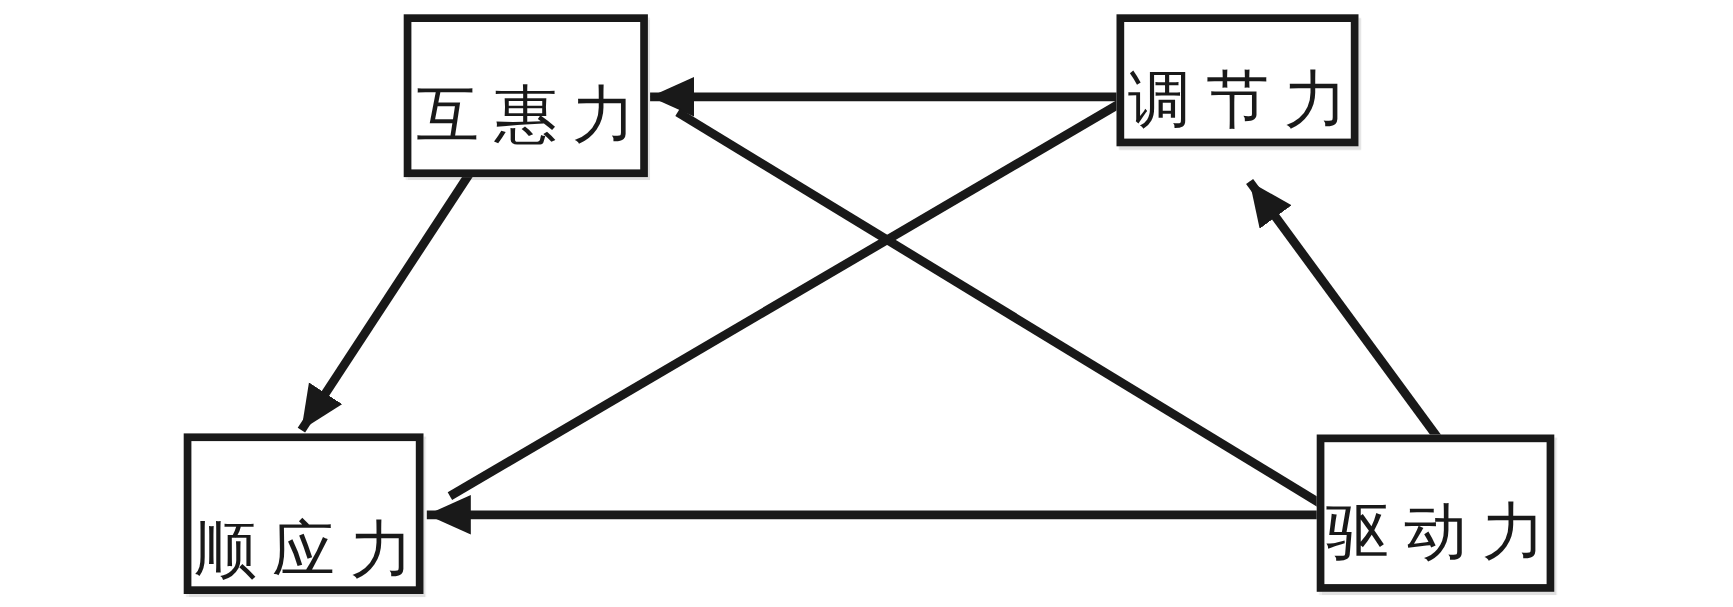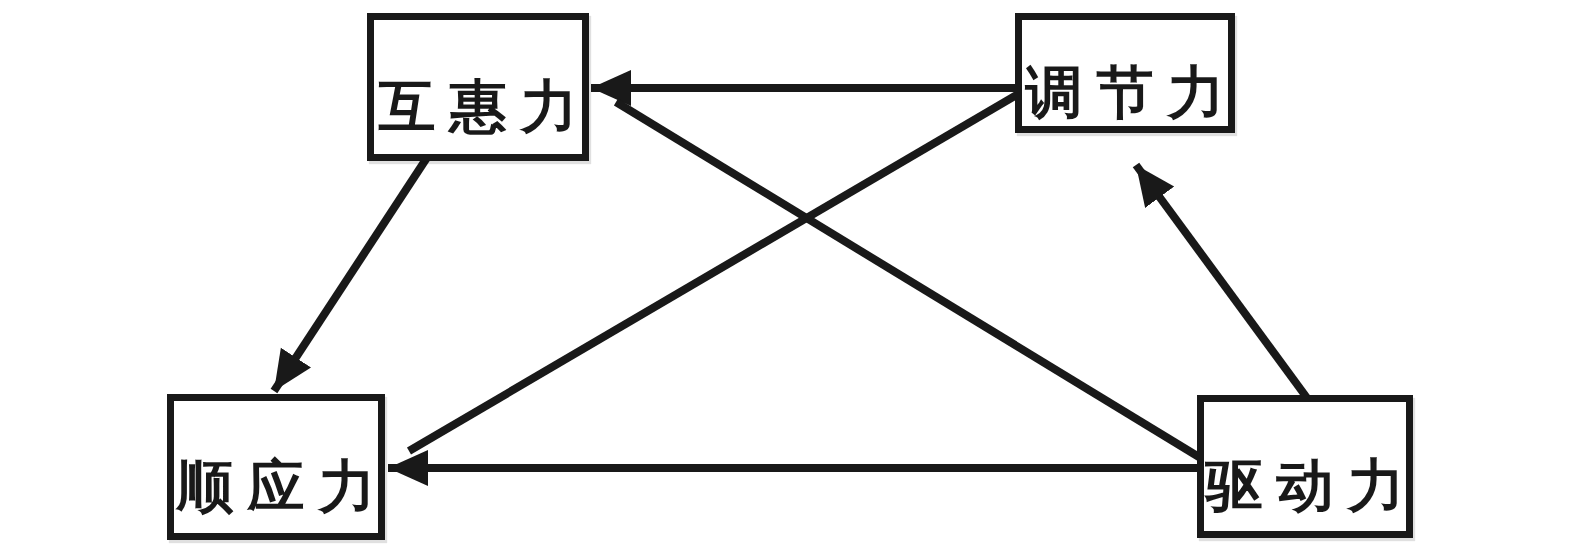--- a/index.html
+++ b/index.html
@@ -30,31 +30,31 @@
     border: 7px solid #191919;
     background: #ffffff;
     display: flex;
     align-items: center;
     justify-content: center;
     box-shadow: 2px 3px 1px rgba(0,0,0,0.12);
   }
   .node .label {
     color: #191919;
     font-size: 57px;
-    font-weight: 700;
+    font-weight: 400;
     letter-spacing: 14px;
     margin-right: -14px; 
     white-space: nowrap;
     line-height: 1;
     padding-bottom: 4px;
     margin-top: 40px;
   }
   .node-reciprocity { left: 367px; top: 13px;  width: 222px; height: 148px; }
   .node-regulation  { left: 1015px; top: 13px; width: 220px; height: 120px; }
-  .node-compliance  { left: 167px; top: 394px; width: 218px; height: 146px; }
+  .node-compliance  { left: 167px; top: 394px; width: 218px; height: 146px; align-items: flex-end; }
   .node-driving     { left: 1197px; top: 395px; width: 216px; height: 143px; justify-content: center; }
 </style>
 </head>
 <body>
 
 <div class="canvas">
 
   <svg class="edges-layer" viewBox="0 0 1575 552" xmlns="http://www.w3.org/2000/svg" aria-hidden="true">
     <defs>
       <marker id="arrow" markerUnits="userSpaceOnUse" markerWidth="44" markerHeight="40" refX="40" refY="18" orient="auto">

